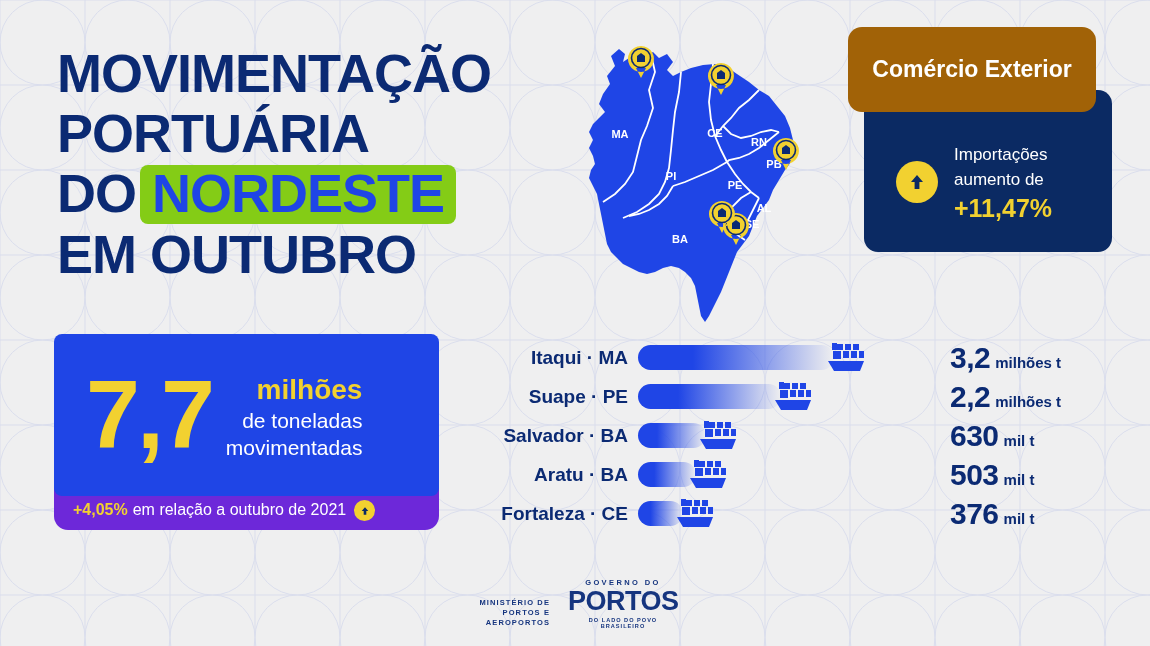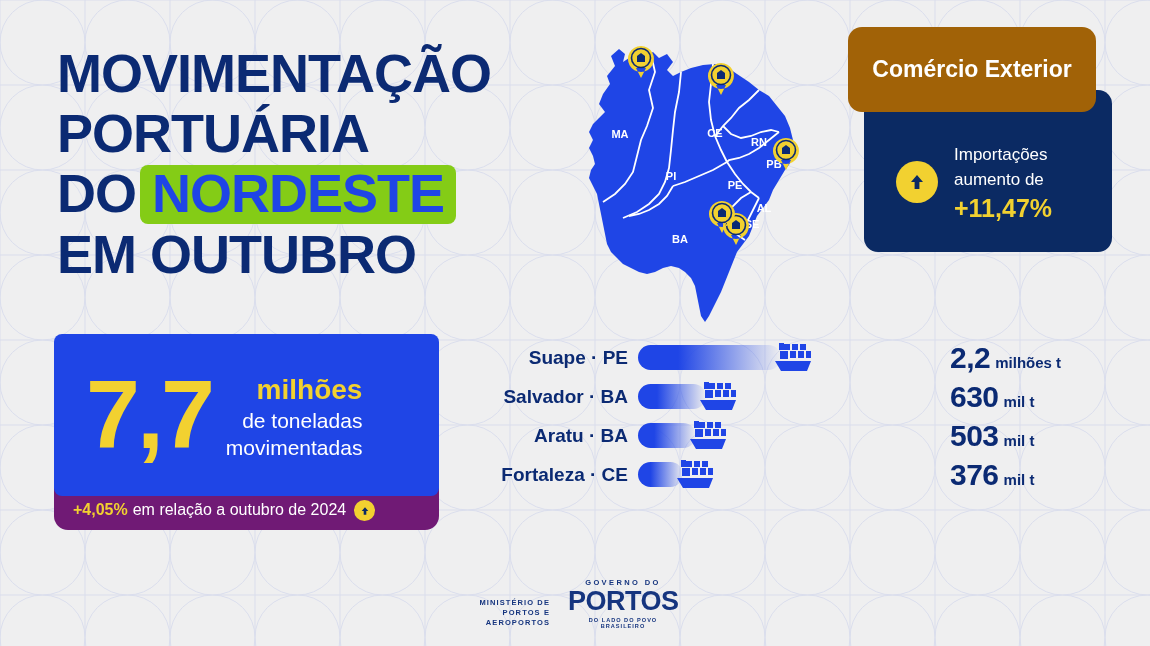--- a/index.html
+++ b/index.html
@@ -66,21 +66,21 @@
   }
   #ton-num{
     color:#f2d130;font-weight:bold;font-size:97px;line-height:90px;
     margin-left:32px;letter-spacing:-3px;
   }
   #ton-side{margin-left:14px;margin-top:4px;text-align:right;}
   #ton-unit{color:#f2d130;font-weight:bold;font-size:28px;line-height:34px;}
   #ton-desc{color:#fff;font-size:21px;line-height:27px;}
   #ton-foot{
     position:absolute;left:0;top:140px;width:385px;height:56px;
-    background:#701a75;border-radius:14px;z-index:1;
+    background:#6d28d9;border-radius:14px;z-index:1;
     display:flex;align-items:flex-end;padding:0 0 11px 19px;box-sizing:border-box;
   }
   #ton-foot-pct{color:#f2d130;font-weight:bold;font-size:16px;}
   #ton-foot-txt{color:#fff;font-size:16px;margin-left:5px;}
   #ton-foot-arrow{
     width:21px;height:21px;border-radius:50%;background:#f2d130;
     margin-left:8px;margin-bottom:-2px;display:flex;align-items:center;justify-content:center;flex:0 0 auto;
   }
 
   
@@ -216,39 +216,59 @@
         <span>aumento de</span>
         <span id="ce-pct">+11,47%</span>
       </div>
     </div>
     <div id="ce-head">Comércio Exterior</div>
   </div>
 
   <div id="ton-card">
     <div id="ton-foot">
       <span id="ton-foot-pct">+4,05%</span>
-      <span id="ton-foot-txt">em relação a outubro de 2024</span>
+      <span id="ton-foot-txt">em relação a outubro de 2021</span>
       <span id="ton-foot-arrow">
         <svg width="12" height="12" viewBox="0 0 22 22" aria-hidden="true">
           <path d="M11 4 L17 11 L13.4 11 L13.4 18 L8.6 18 L8.6 11 L5 11 Z" fill="#0b2a63"></path>
         </svg>
       </span>
     </div>
     <div id="ton-body">
       <div id="ton-num">7,7</div>
       <div id="ton-side">
         <div id="ton-unit">milhões</div>
         <div id="ton-desc">de toneladas</div>
         <div id="ton-desc" style="color:#fff;font-size:21px;line-height:27px;">movimentadas</div>
       </div>
     </div>
   </div>
 
   <div id="ports">
 
+    <div class="port-row">
+      <div class="port-label">Itaqui · MA</div>
+      <div class="port-track">
+        <div class="port-bar" style="width:196px;"></div>
+        <svg class="port-ship" style="left:186px;" viewBox="0 0 44 34">
+          <rect x="13" y="4" width="6" height="6" fill="#1f45e6"></rect>
+          <rect x="21" y="4" width="6" height="6" fill="#1f45e6"></rect>
+          <rect x="29" y="4" width="6" height="6" fill="#1f45e6"></rect>
+          <rect x="8" y="3" width="5" height="7" fill="#1f45e6"></rect>
+          <rect x="9" y="11" width="8" height="8" fill="#1f45e6"></rect>
+          <rect x="19" y="11" width="6" height="7" fill="#1f45e6"></rect>
+          <rect x="27" y="11" width="6" height="7" fill="#1f45e6"></rect>
+          <rect x="35" y="11" width="5" height="7" fill="#1f45e6"></rect>
+          <path d="M4,21 L40,21 L36,31 L10,31 Z" fill="#1f45e6"></path>
+        </svg>
+      </div>
+      <div class="port-val">
+        <span class="num">3,2</span><span class="uni">milhões t</span>
+      </div>
+    </div>
 
     <div class="port-row">
       <div class="port-label">Suape · PE</div>
       <div class="port-track">
         <div class="port-bar" style="width:143px;"></div>
         <svg class="port-ship" style="left:133px;" viewBox="0 0 44 34">
           <rect x="13" y="4" width="6" height="6" fill="#1f45e6"></rect>
           <rect x="21" y="4" width="6" height="6" fill="#1f45e6"></rect>
           <rect x="29" y="4" width="6" height="6" fill="#1f45e6"></rect>
           <rect x="8" y="3" width="5" height="7" fill="#1f45e6"></rect>

